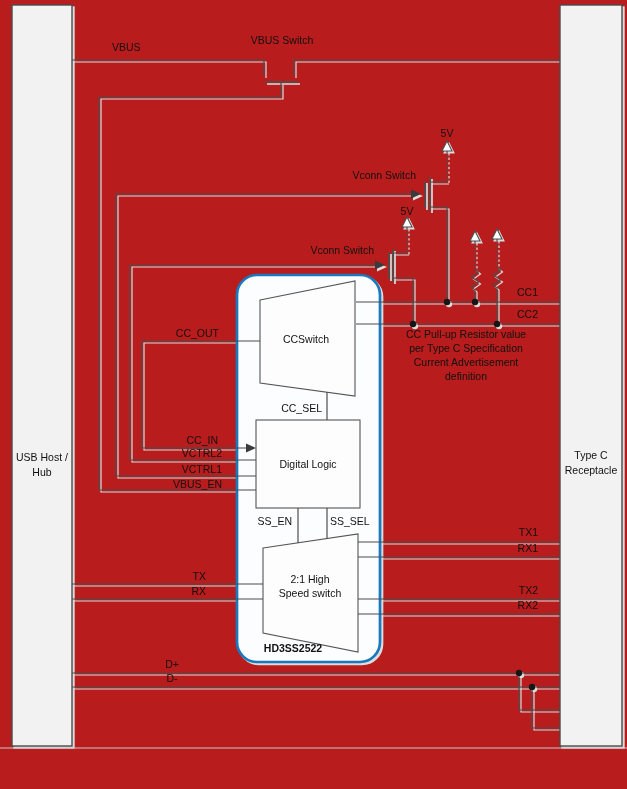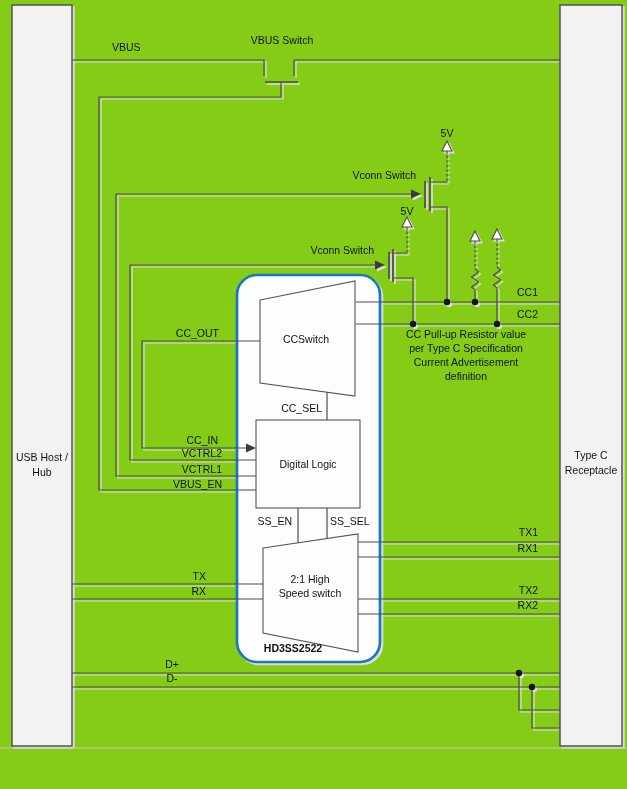--- a/index.html
+++ b/index.html
@@ -1,16 +1,16 @@
 <!DOCTYPE html>
 <html style="--chip: #1a78be; --wire: #4d4d4d; --boxfill: #f2f2f2; --shadow: #dcdcdc;"><head>
 <meta charset="utf-8">
 <style>
   html,body{margin:0;padding:0;background:#ffffff;}
-  .stage{position:relative;width:627px;height:789px;background:#84cc16;overflow:hidden;
+  .stage{position:relative;width:627px;height:789px;background:#b91c1c;overflow:hidden;
          font-family:"Liberation Sans",sans-serif;}
   svg{display:block}
   svg text{font-family:"Liberation Sans",sans-serif;font-size:10.5px;fill:#111;}
   .t-mid{text-anchor:middle}
   .t-end{text-anchor:end}
   .bold{font-weight:bold}
   .wire{fill:none;stroke:var(--wire,#4d4d4d);stroke-width:1.2;}
   .thick{stroke-width:1.7}
   .dash{stroke-dasharray:2.4 2.2}
   .box{fill:var(--boxfill,#f2f2f2);stroke:#4a4a4a;stroke-width:1.4;}

